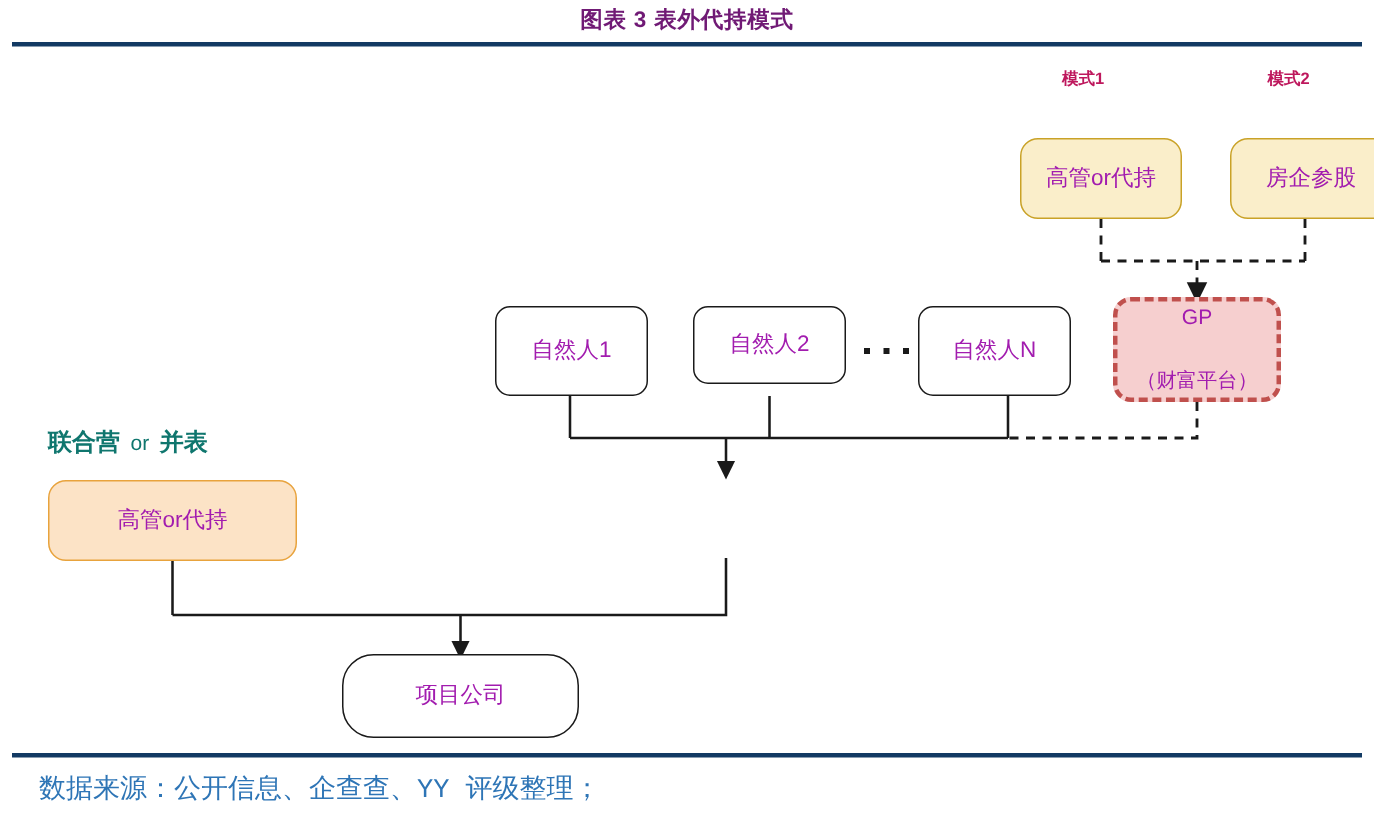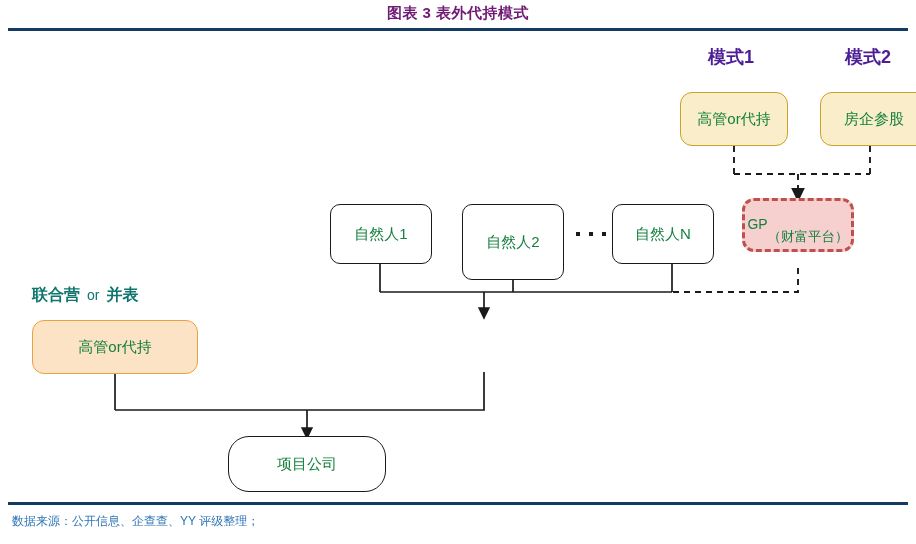--- a/index.html
+++ b/index.html
@@ -35,37 +35,38 @@
     left: 8px;
     width: 900px;
     height: 3px;
     background: #123a63;
   }
   #rule-top  { top: 28px; }
   #rule-bot  { top: 502px; }
 
   .footer-note {
     position: absolute;
-    left: 12px;
+    left: 26px;
     top: 513px;
-    font-size: 12px;
+    font-size: 18px;
     color: #2e75b6;
     white-space: nowrap;
+    font-family: Liberation Mono, monospace;
   }
 
   
   .node {
     position: absolute;
     box-sizing: border-box;
     display: flex;
     align-items: center;
     justify-content: center;
     text-align: center;
     line-height: 1.25;
-    color: #15803d;
+    color: #a21caf;
     font-size: 15px;
     border-radius: 10px;
   }
   .node.plain {
     background: #ffffff;
     border: 1.6px solid #1a1a1a;
   }
   .node.yellow {
     background: #faeeca;
     border: 1.6px solid #c9a227;
@@ -79,23 +80,23 @@
   .node.pink {
     background: #f6cfcf;
     border: 3.5px dashed #c0504d;
     border-radius: 12px;
     font-size: 14px;
   }
   .node.pink .gp-l2 { font-size: 13.5px; margin-top: 25px; }
 
   .mode-label {
     position: absolute;
-    font-size: 18px;
+    font-size: 11px;
     font-weight: bold;
-    color: #4c1d95;
+    color: #be185d;
     white-space: nowrap;
   }
   .side-label {
     position: absolute;
     font-size: 16px;
     color: #0f766e;
     white-space: nowrap;
   }
   .side-label b { font-weight: bold; }
   .side-label .or {
@@ -170,30 +171,30 @@
   </svg>
 
   <div class="node yellow" style="left:680px; top:92px; width:108px; height:54px;">
     <span>高管or代持</span>
   </div>
 
   <div class="node yellow" style="left:820px; top:92px; width:108px; height:54px;">
     <span>房企参股</span>
   </div>
 
-  <div class="node pink" style="left:742px; top:198px; width:112px; height:54px; flex-direction:row;">
+  <div class="node pink" style="left:742px; top:198px; width:112px; height:70px; flex-direction:column;">
     <span>GP</span>
     <span class="gp-l2">（财富平台）</span>
   </div>
 
   <div class="node plain" style="left:330px; top:204px; width:102px; height:60px;">
     <span>自然人1</span>
   </div>
 
-  <div class="node plain" style="left:462px; top:204px; width:102px; height:76px;">
+  <div class="node plain" style="left:462px; top:204px; width:102px; height:52px;">
     <span>自然人2</span>
   </div>
 
   <div class="ellipsis" style="left:576px; top:232px;">
     <i></i>
     <i></i>
     <i></i>
   </div>
 
   <div class="node plain" style="left:612px; top:204px; width:102px; height:60px;">

